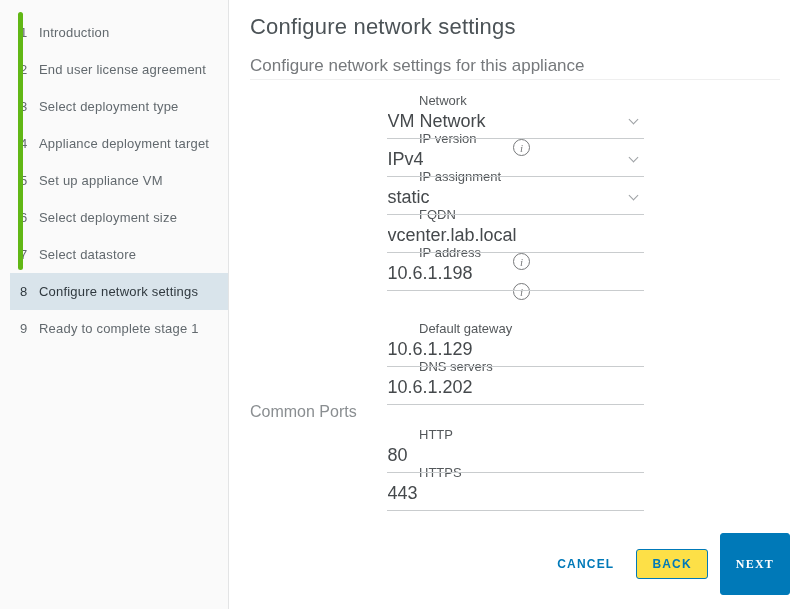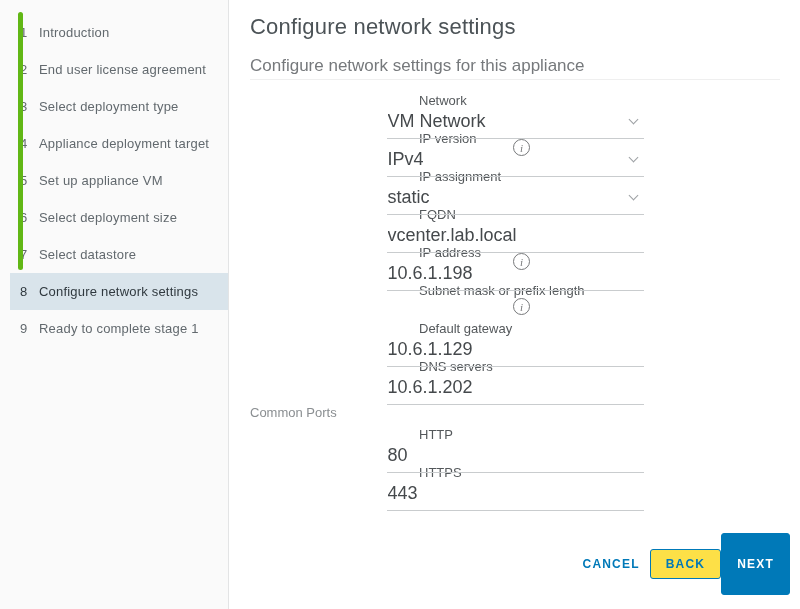--- a/index.html
+++ b/index.html
@@ -32,21 +32,21 @@
   .main { position:absolute; left:229px; top:0; right:0; bottom:0; padding:0 20px 0 21px; }
   h1.title {
     margin:14px 0 0; font-size:22px; font-weight:300; color:#4C5357; letter-spacing:.2px;
   }
   .subtitle { margin:16px 0 0; font-size:17px; color:#76797C; }
   .divider { height:1px; background:#EFEFEF; margin-top:3px; }
 
   .form { margin-top:13px; }
   .row { display:flex; align-items:center; height:38px;flex-direction:column; }
   .flabel { width:192px; flex:none; font-size:13px; color:#54585B; }
-  .section-label { height:30px; display:flex; align-items:center; font-size:13px; color:#8A8E91; }
+  .section-label { height:30px; display:flex; align-items:center; font-size:16px; color:#8A8E91; }
   .field {
     position:relative; width:257px; flex:none;
     border-bottom:1px solid #C9CCCE;
   }
   .field input {
     width:100%; border:none; outline:none; background:transparent;
     font-family:"Liberation Sans", sans-serif; font-size:18px; color:#45494C;
     padding:3px 4px 6px 1px;
   }
   .field.select input { padding-right:22px; }
@@ -58,28 +58,28 @@
   }
   .info {
     width:17px; height:17px; flex:none; margin-left:13px;
     border:1px solid #77797B; border-radius:50%;
     display:flex; align-items:center; justify-content:center;
     font-family:"Liberation Serif", serif; font-size:11px; font-style:italic;
     color:#77797B; cursor:pointer; user-select:none;
   }
 
   
-  .footer { position:absolute; right:10px; bottom:14px; display:flex; align-items:center; }
+  .footer { position:absolute; right:10px; bottom:14px; display:flex; align-items:center; gap:12px; }
   .btn {
     font-family:"Liberation Sans", sans-serif; font-size:12px; font-weight:700;
     letter-spacing:1.2px; border-radius:3px; cursor:pointer; line-height:1;
   }
   .btn-flat { background:none; border:none; color:var(--accent,#0079B8); padding:8px 10px; }
   .btn-outline { background:#fde047; border:1px solid var(--accent,#0079B8); color:var(--accent,#0079B8); padding:8px 15px; }
-  .btn-solid { background:var(--accent,#0079B8); border:1px solid var(--accent,#0079B8); color:#fff; padding:24px 15px; }
+  .btn-solid { background:var(--accent,#0079B8); border:1px solid var(--accent,#0079B8); color:#fff; padding:24px 15px;font-family:Liberation Serif, serif; }
 </style>
 </head>
 <body>
 
 <div class="app">
 
   <aside class="sidebar">
     <div class="progress-bar"></div>
     <nav id="steps">
         <div class="step">
@@ -143,21 +143,20 @@
         <div class="row">
           <label class="flabel">FQDN</label>
           <div class="field"><input value="vcenter.lab.local" style=""></div>
           <span class="info">i</span>
         </div>
         <div class="row">
           <label class="flabel">IP address</label>
           <div class="field"><input value="10.6.1.198" style=""></div>
         </div>
         <div class="row">
-          <label class="flabel">Subnet mask or prefix length</label>
           <span class="info">i</span>
         </div>
         <div class="row">
           <label class="flabel">Default gateway</label>
           <div class="field"><input value="10.6.1.129" style=""></div>
         </div>
         <div class="row">
           <label class="flabel">DNS servers</label>
           <div class="field"><input value="10.6.1.202" style=""></div>
         </div>

